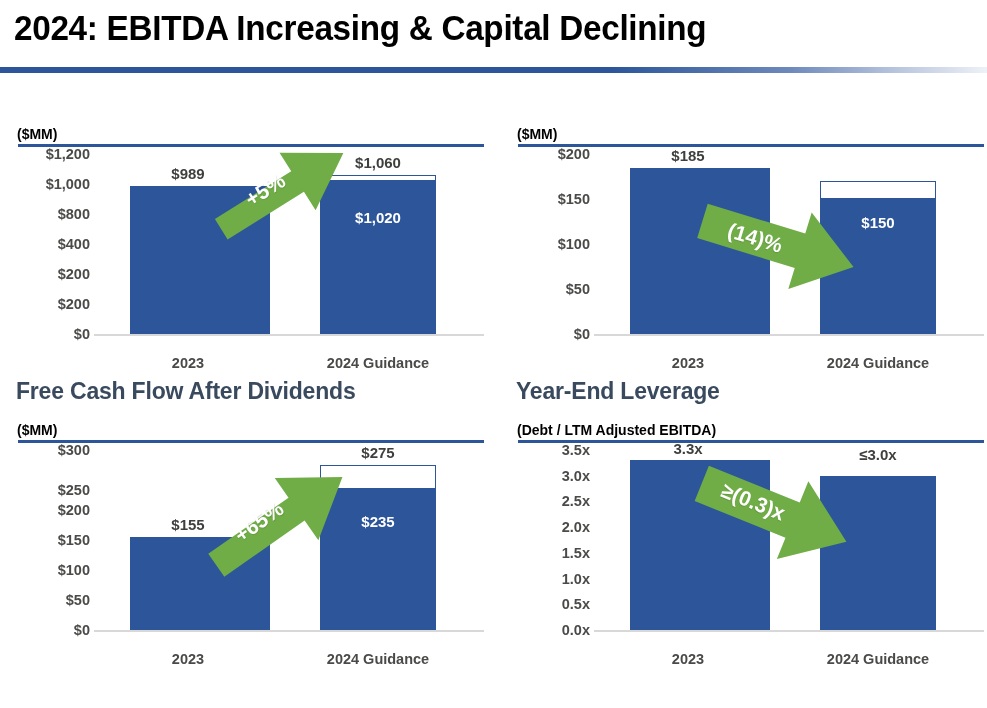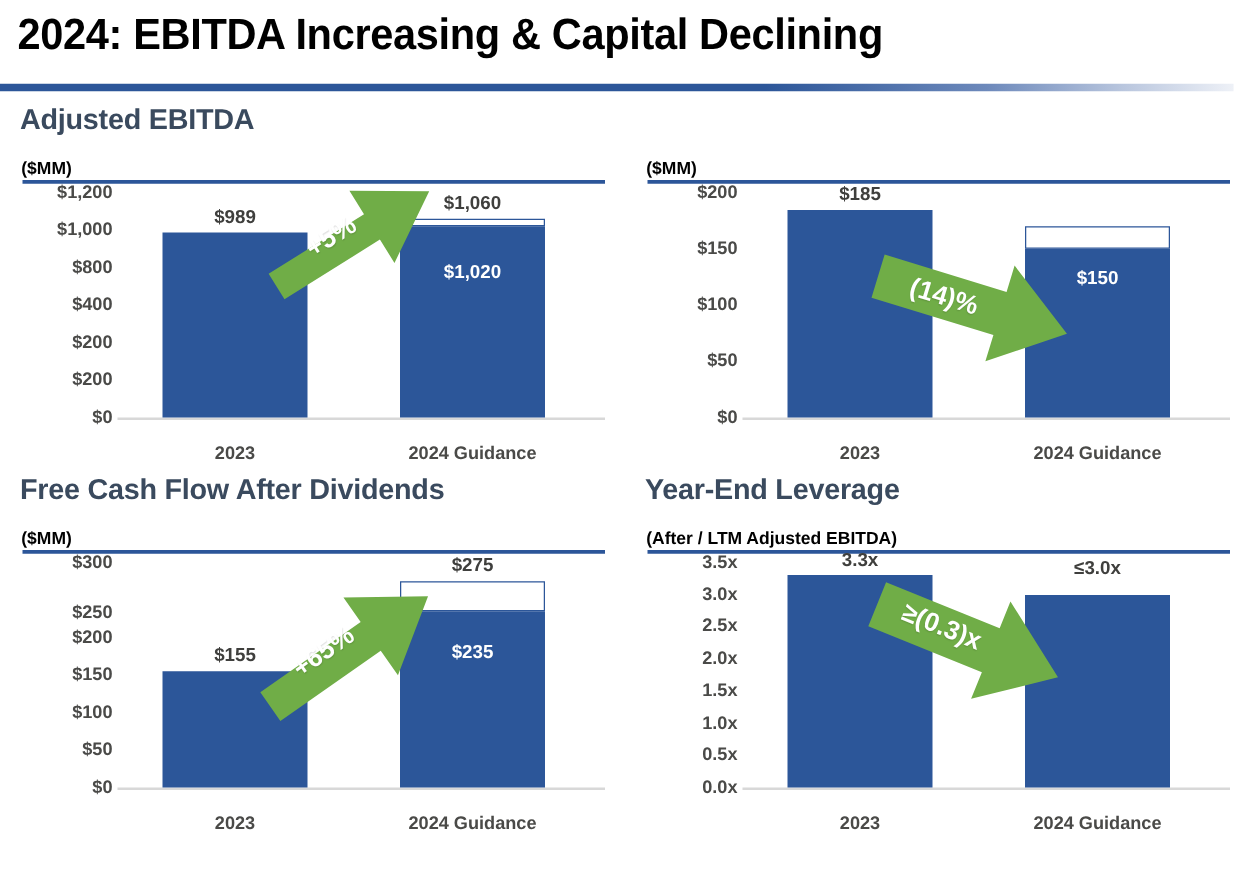--- a/index.html
+++ b/index.html
@@ -113,21 +113,21 @@
     height: 1.5px;
     background: #d8d8d8;
   }
 
   .bar-wrap {
     position: absolute;
     bottom: 43px;
     width: 116px;
     height: 180px;
   }
-  .bar-wrap.c0 { left: 122px; }
+  .bar-wrap.c0 { left: 122px; padding-left: 24px; }
   .bar-wrap.c1 { left: 312px; }
 
   .bar-solid {
     position: absolute;
     left: 0;
     bottom: 0;
     width: 100%;
     background: #2C5699;
   }
   .bar-range {
@@ -186,21 +186,20 @@
     text-shadow: 0 1px 1px rgba(0,0,0,0.12);
   }
 </style>
 </head>
 <body>
 
 <div class="slide-title">2024: EBITDA Increasing &amp; Capital Declining</div>
 <div class="title-rule"></div>
 
 <div class="panel tl">
-  <div class="panel-title">Adjusted EBITDA</div>
   <div class="panel-sub">($MM)</div>
   <div class="panel-rule"></div>
 
   <div class="plot">
     <div class="ticks">
       <div class="tick" style="top:0px">$1,200</div>
       <div class="tick" style="top:30px">$1,000</div>
       <div class="tick" style="top:60px">$800</div>
       <div class="tick" style="top:90px">$400</div>
       <div class="tick" style="top:120px">$200</div>
@@ -312,21 +311,21 @@
       <g transform="rotate(-35 85 60)">
         <polygon points="6,46 104,46 104,22 160,60 104,98 104,74 6,74" fill="#70AD47"></polygon>
       </g>
     </svg>
     <div class="arrow-text" style="left:36px; top:50px; transform:rotate(-35deg);">+65%</div>
   </div>
 </div>
 
 <div class="panel br">
   <div class="panel-title">Year-End Leverage</div>
-  <div class="panel-sub">(After / LTM Adjusted EBITDA)</div>
+  <div class="panel-sub">(Debt / LTM Adjusted EBITDA)</div>
   <div class="panel-rule"></div>
 
   <div class="plot">
     <div class="ticks">
       <div class="tick" style="top:0px">3.5x</div>
       <div class="tick" style="top:25.7px">3.0x</div>
       <div class="tick" style="top:51.4px">2.5x</div>
       <div class="tick" style="top:77.1px">2.0x</div>
       <div class="tick" style="top:102.8px">1.5x</div>
       <div class="tick" style="top:128.5px">1.0x</div>

